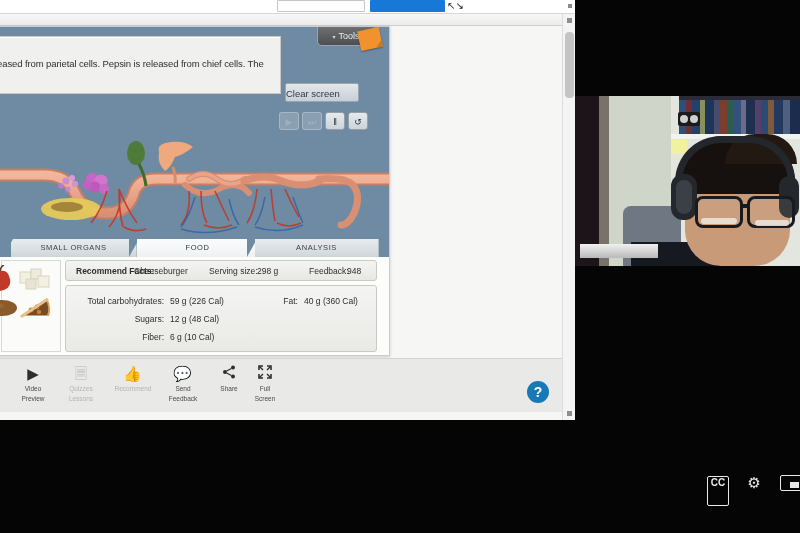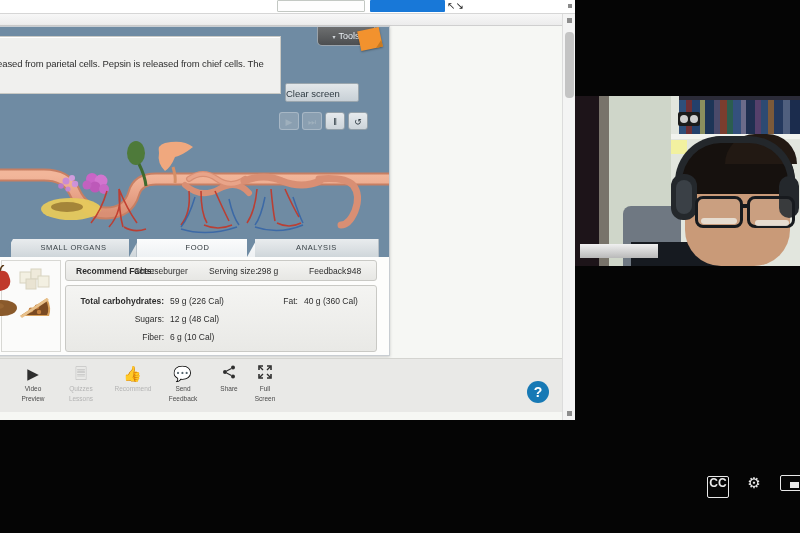--- a/index.html
+++ b/index.html
@@ -293,23 +293,23 @@
     position: absolute; left: 575px; top: 462px; width: 225px; height: 46px;
   }
   .pc {
     position: absolute; top: 10px; height: 22px; color: #e9e9e9;
     text-align: center;
   }
   #pc-cc   { left: 130px; width: 26px; }
   #pc-gear { left: 168px; width: 22px; font-size: 15px; line-height: 22px; }
   #pc-pip  { left: 204px; width: 24px; }
   .cc-box {
-    width: 22px; height: 22px; margin: 4px auto 0;
+    width: 22px; height: 30px; margin: 4px auto 0;
     border: 1.6px solid #e9e9e9; border-radius: 2px;
-    font-size: 12px; font-weight: bold; line-height: 12px; color:#e9e9e9;
+    font-size: 10px; font-weight: bold; line-height: 12px; color:#e9e9e9;
   }
   .pip-box {
     width: 22px; height: 16px; margin: 3px auto 0;
     border: 1.8px solid #e9e9e9; border-radius: 2px; position: relative;
   }
   .pip-box::after {
     content:""; position:absolute; right:2px; bottom:2px; width:9px; height:6px; background:#e9e9e9;
   }
 </style>
 </head>
@@ -464,21 +464,21 @@
             <span style="position:absolute; left:10px; font-weight:bold;">Recommend Facts:</span>
             <span style="position:absolute; left:68px;">Cheeseburger</span>
             <span style="position:absolute; left:143px;">Serving size:</span>
             <span style="position:absolute; left:191px;">298 g</span>
             <span style="position:absolute; left:243px;">Feedback:</span>
             <span style="position:absolute; left:281px;">948</span>
           </div>
 
           <div class="nut-body">
             <div class="nut-row" style="left:0; top:6px; width:160px;">
-              <span class="nut-lbl" style="left:0; width:98px;font-weight:bold;">Total carbohydrates:</span>
+              <span class="nut-lbl" style="left:0; width:98px;">Total carbohydrates:</span>
               <span class="nut-val" style="left:104px;">59 g (226 Cal)</span>
             </div>
             <div class="nut-row" style="left:0; top:24px; width:160px;">
               <span class="nut-lbl" style="left:0; width:98px;">Sugars:</span>
               <span class="nut-val" style="left:104px;">12 g (48 Cal)</span>
             </div>
             <div class="nut-row" style="left:0; top:42px; width:160px;">
               <span class="nut-lbl" style="left:0; width:98px;">Fiber:</span>
               <span class="nut-val" style="left:104px;">6 g (10 Cal)</span>
             </div>

